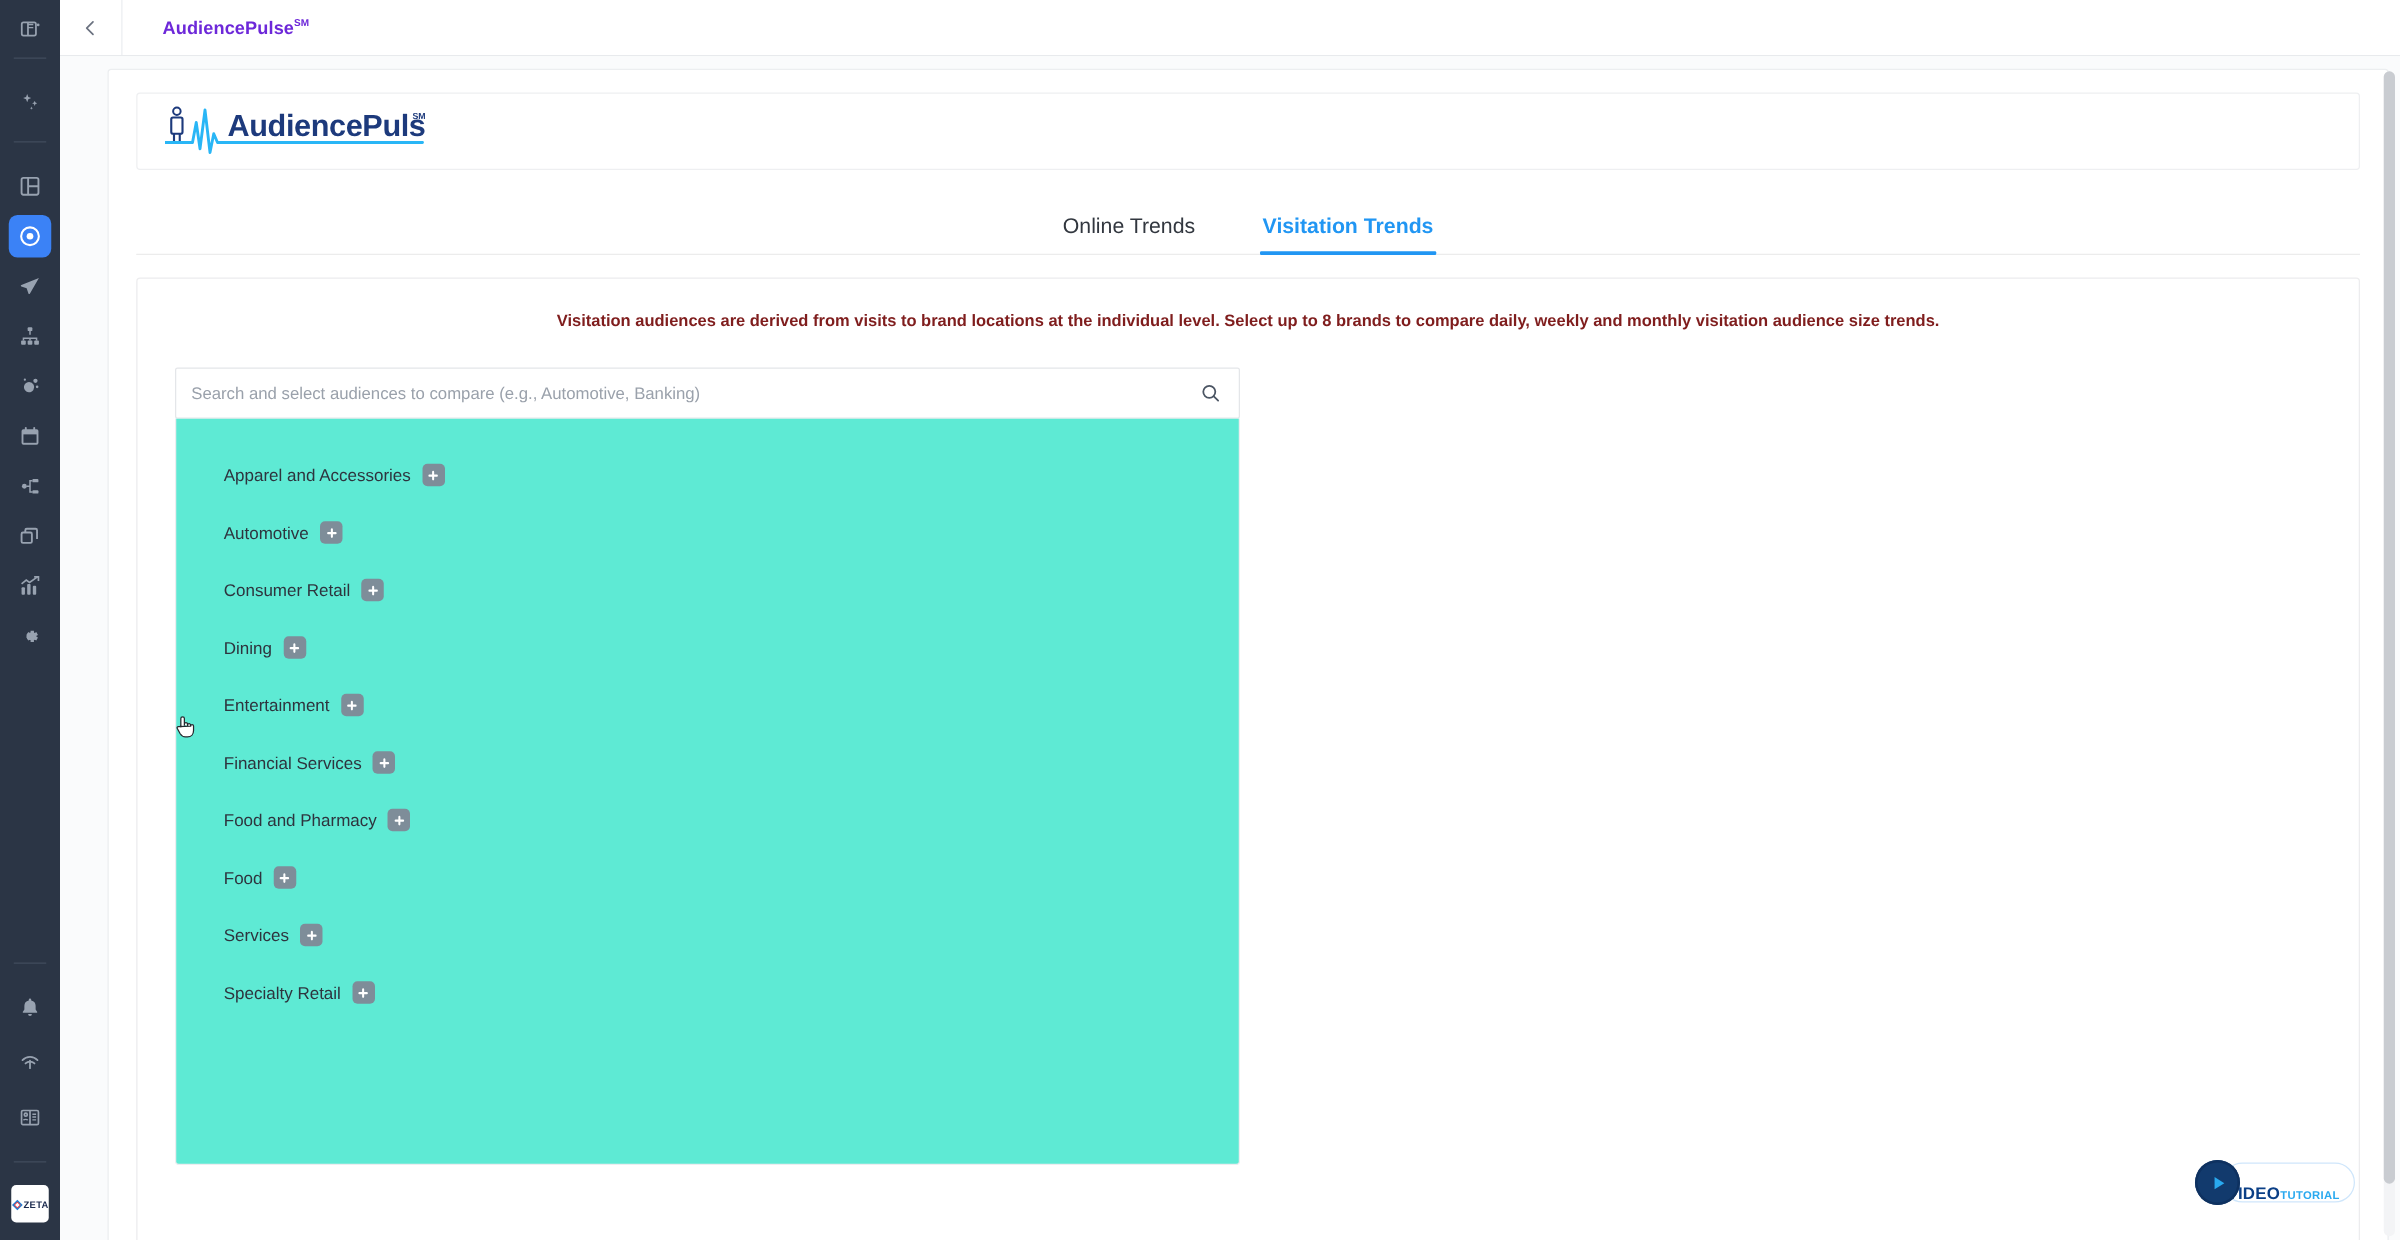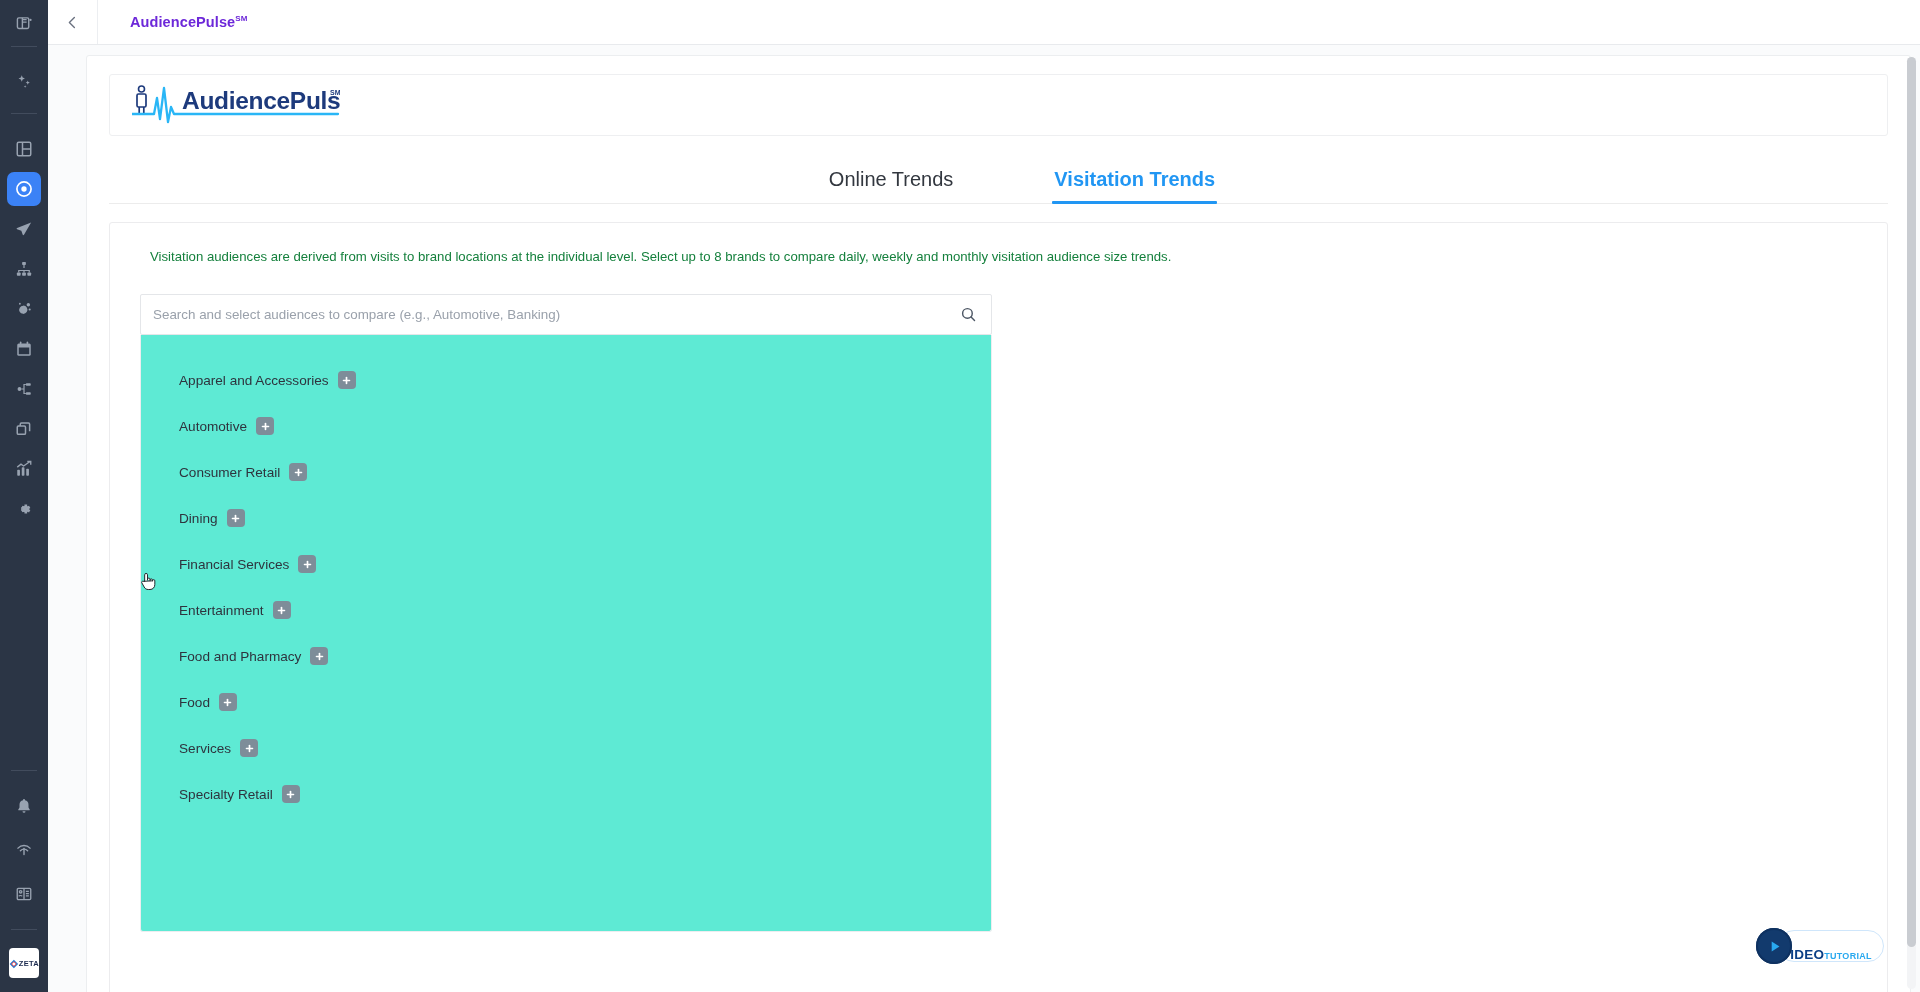--- a/index.html
+++ b/index.html
@@ -94,43 +94,44 @@
   .ap-logo { display: flex; align-items: flex-end; }
   .ap-logo svg { display: block; }
 
   
   .tabs {
     display: flex; justify-content: center; align-items: flex-end;
     gap: 54px; height: 56px; margin-top: 12px;
     border-bottom: 1px solid #ececec;
   }
   .tab {
-    font-size: 20px; color: #32373f; padding-bottom: 12px;
-    cursor: pointer; position: relative; font-weight: normal; margin-left: 47px;
+    font-size: 17px; color: #32373f; padding-bottom: 12px;
+    cursor: pointer; position: relative; font-weight: normal;
   }
   .tab.active { color: #2196f3; font-weight: bold; }
   .tab.active::after {
     content: ""; position: absolute; left: -2px; right: -2px; bottom: -1px;
     height: 3px; background: #2196f3; border-radius: 1px;
   }
 
   
   .panel {
     margin-top: 18px;
     border: 1px solid #ececee;
     border-radius: 3px;
     padding: 26px 0 0 0;
     min-height: 780px;
     background: #fff;
   }
   .panel-desc {
-    text-align: left;
+    text-align: center;
     font-size: 13.2px;
-    color: #15803d;
+    color: #7f1d1d;
     padding: 0 40px;
+    font-weight: bold;
   }
 
   .picker { margin: 30px 0 0 30px; width: 852px; }
   .search-row {
     height: 41px;
     border: 1px solid #e4e6e9;
     border-radius: 2px;
     display: flex; align-items: center;
     background: #fff;
     padding: 0 14px 0 12px;
@@ -475,30 +476,30 @@
                 <div class="opt">
                   <span>Dining</span>
                   <span class="plus">
                     <svg width="11" height="11" viewBox="0 0 24 24" fill="none" stroke="#ffffff" stroke-width="3.6" stroke-linecap="round">
                       <line x1="12" y1="5.5" x2="12" y2="18.5"></line>
                       <line x1="5.5" y1="12" x2="18.5" y2="12"></line>
                     </svg>
                   </span>
                 </div>
                 <div class="opt">
+                  <span>Entertainment</span>
+                  <span class="plus">
+                    <svg width="11" height="11" viewBox="0 0 24 24" fill="none" stroke="#ffffff" stroke-width="3.6" stroke-linecap="round">
+                      <line x1="12" y1="5.5" x2="12" y2="18.5"></line>
+                      <line x1="5.5" y1="12" x2="18.5" y2="12"></line>
+                    </svg>
+                  </span>
+                </div>
+                <div class="opt">
                   <span>Financial Services</span>
-                  <span class="plus">
-                    <svg width="11" height="11" viewBox="0 0 24 24" fill="none" stroke="#ffffff" stroke-width="3.6" stroke-linecap="round">
-                      <line x1="12" y1="5.5" x2="12" y2="18.5"></line>
-                      <line x1="5.5" y1="12" x2="18.5" y2="12"></line>
-                    </svg>
-                  </span>
-                </div>
-                <div class="opt">
-                  <span>Entertainment</span>
                   <span class="plus">
                     <svg width="11" height="11" viewBox="0 0 24 24" fill="none" stroke="#ffffff" stroke-width="3.6" stroke-linecap="round">
                       <line x1="12" y1="5.5" x2="12" y2="18.5"></line>
                       <line x1="5.5" y1="12" x2="18.5" y2="12"></line>
                     </svg>
                   </span>
                 </div>
                 <div class="opt">
                   <span>Food and Pharmacy</span>
                   <span class="plus">

